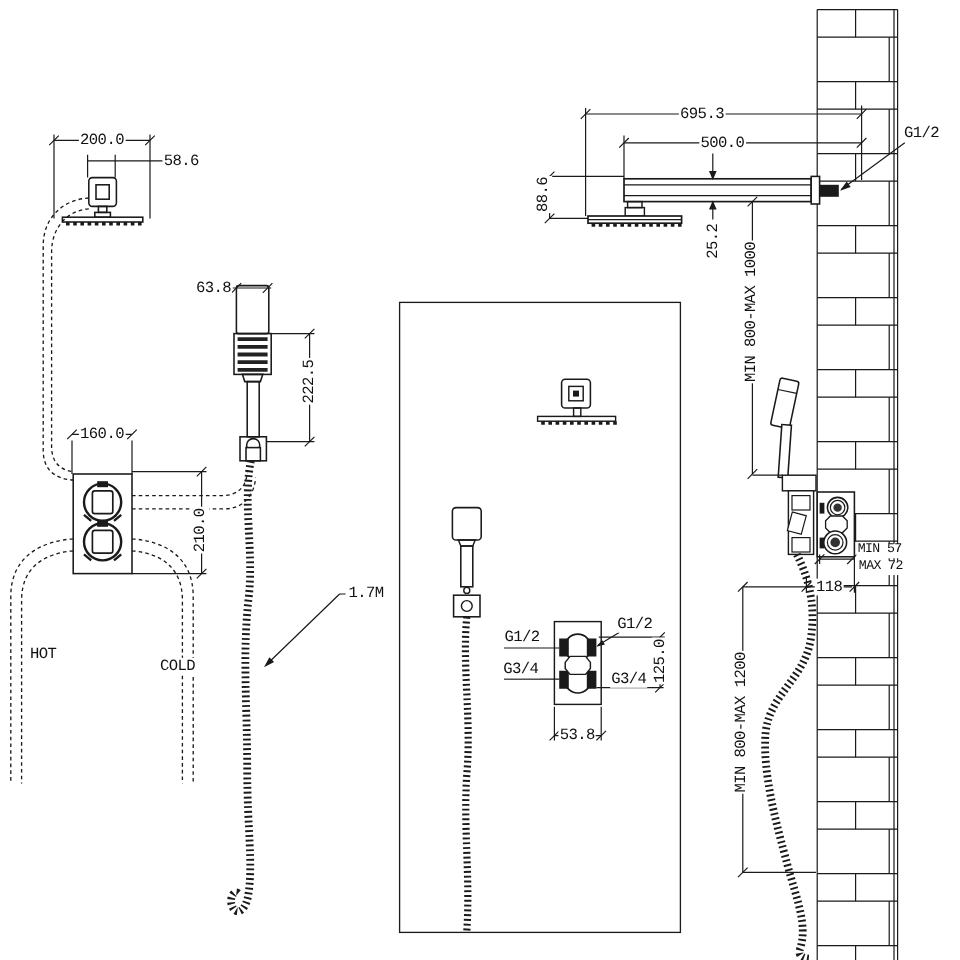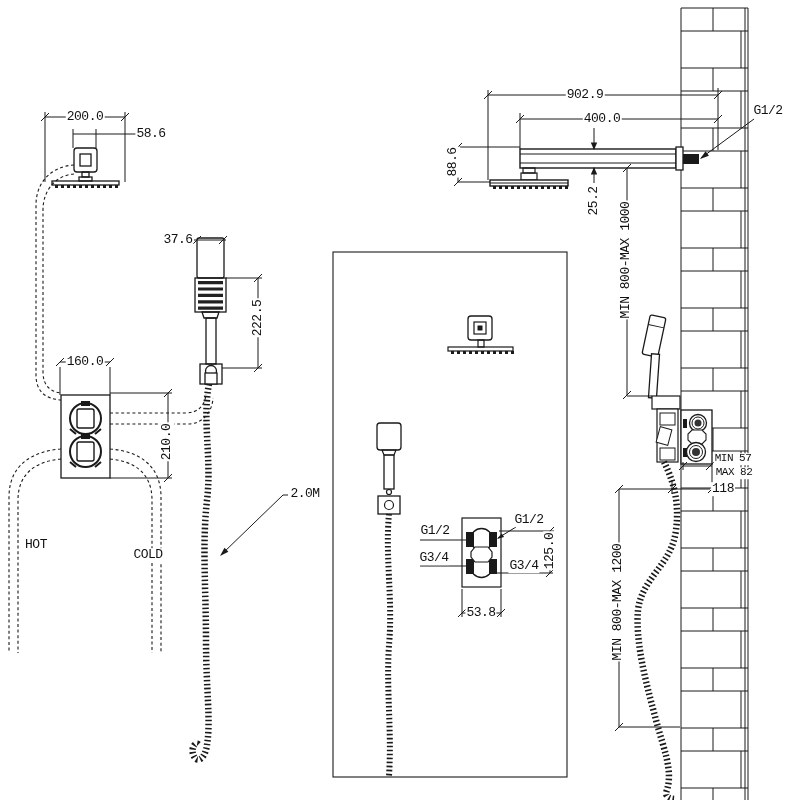--- a/index.html
+++ b/index.html
@@ -141,39 +141,39 @@
     <polygon points="220,556 224.5,547.7 228.4,551.7"></polygon>
     <polygon points="700,159 705.6,151.3 708.9,155.8"></polygon>
     <polygon points="497,539 501.7,533.4 504.1,537.1"></polygon>
     <polygon points="594,150 590.8,142.5 597.2,142.5"></polygon>
     <polygon points="594,167 590.8,174.5 597.2,174.5"></polygon>
   </g>
 </svg>
 
 <div class="lbl" style="left:85px;top:117px">200.0</div>
 <div class="lbl" style="left:151px;top:134px">58.6</div>
-<div class="lbl" style="left:178px;top:240px">37.6</div>
+<div class="lbl" style="left:178px;top:240px">63.8</div>
 <div class="lbl rot" style="left:258px;top:318px">222.5</div>
 <div class="lbl" style="left:85px;top:362px">160.0</div>
 <div class="lbl rot" style="left:167px;top:442px">210.0</div>
 <div class="lbl" style="left:36px;top:545px">HOT</div>
 <div class="lbl" style="left:148px;top:555px">COLD</div>
-<div class="lbl" style="left:305px;top:494px">2.0M</div>
+<div class="lbl" style="left:305px;top:494px">1.7M</div>
 
 <div class="lbl" style="left:435px;top:531px">G1/2</div>
 <div class="lbl" style="left:529px;top:520px">G1/2</div>
 <div class="lbl" style="left:434px;top:558px">G3/4</div>
 <div class="lbl" style="left:524px;top:566px">G3/4</div>
 <div class="lbl rot" style="left:550px;top:551px">125.0</div>
 <div class="lbl" style="left:481px;top:613px">53.8</div>
 
-<div class="lbl" style="left:585px;top:95px">902.9</div>
-<div class="lbl" style="left:602px;top:119px">400.0</div>
+<div class="lbl" style="left:585px;top:95px">695.3</div>
+<div class="lbl" style="left:602px;top:119px">500.0</div>
 <div class="lbl rot" style="left:453px;top:162px">88.6</div>
 <div class="lbl rot" style="left:594px;top:201px">25.2</div>
 <div class="lbl" style="left:768px;top:111px">G1/2</div>
 <div class="lbl rot" style="left:626px;top:260px">MIN 800-MAX 1000</div>
 <div class="lbl sm" style="left:733px;top:459px">MIN 57</div>
-<div class="lbl sm" style="left:734px;top:473px">MAX 82</div>
-<div class="lbl" style="left:723px;top:489px">118</div>
+<div class="lbl sm" style="left:734px;top:473px">MAX 72</div>
+<div class="lbl" style="left:691px;top:489px">118</div>
 <div class="lbl rot" style="left:618px;top:602px">MIN 800-MAX 1200</div>
 
 </div>
 
 </body></html>

